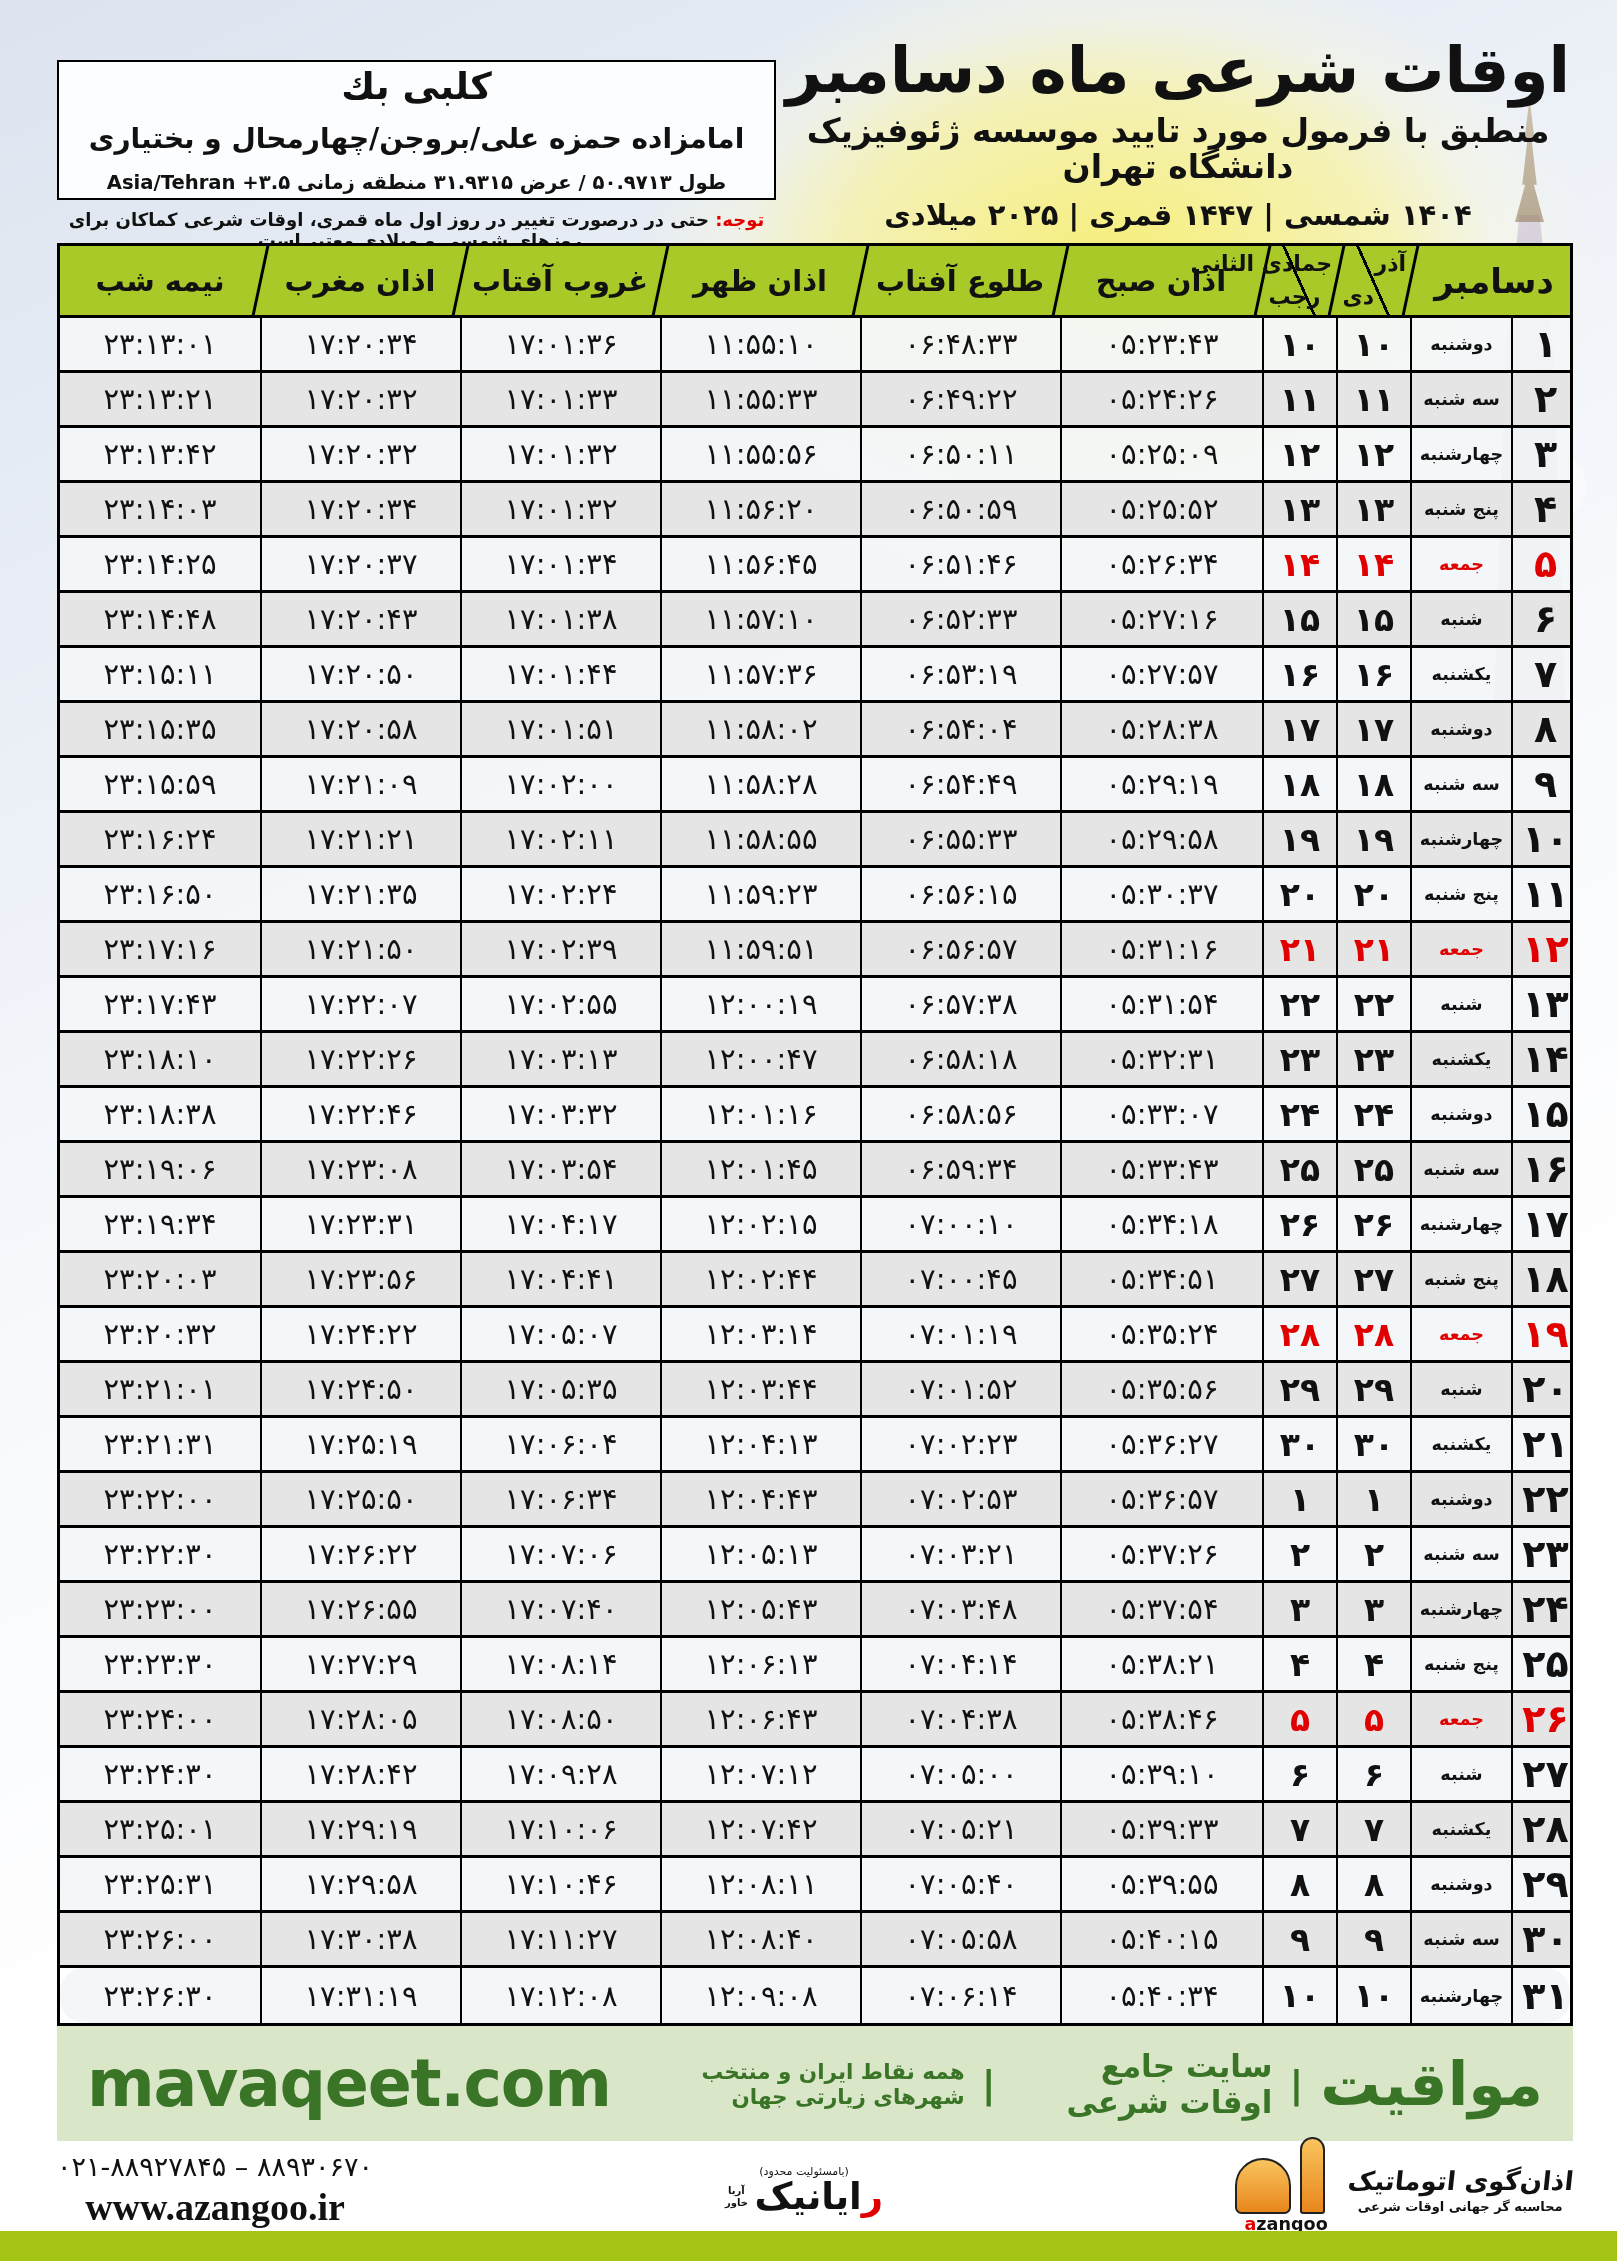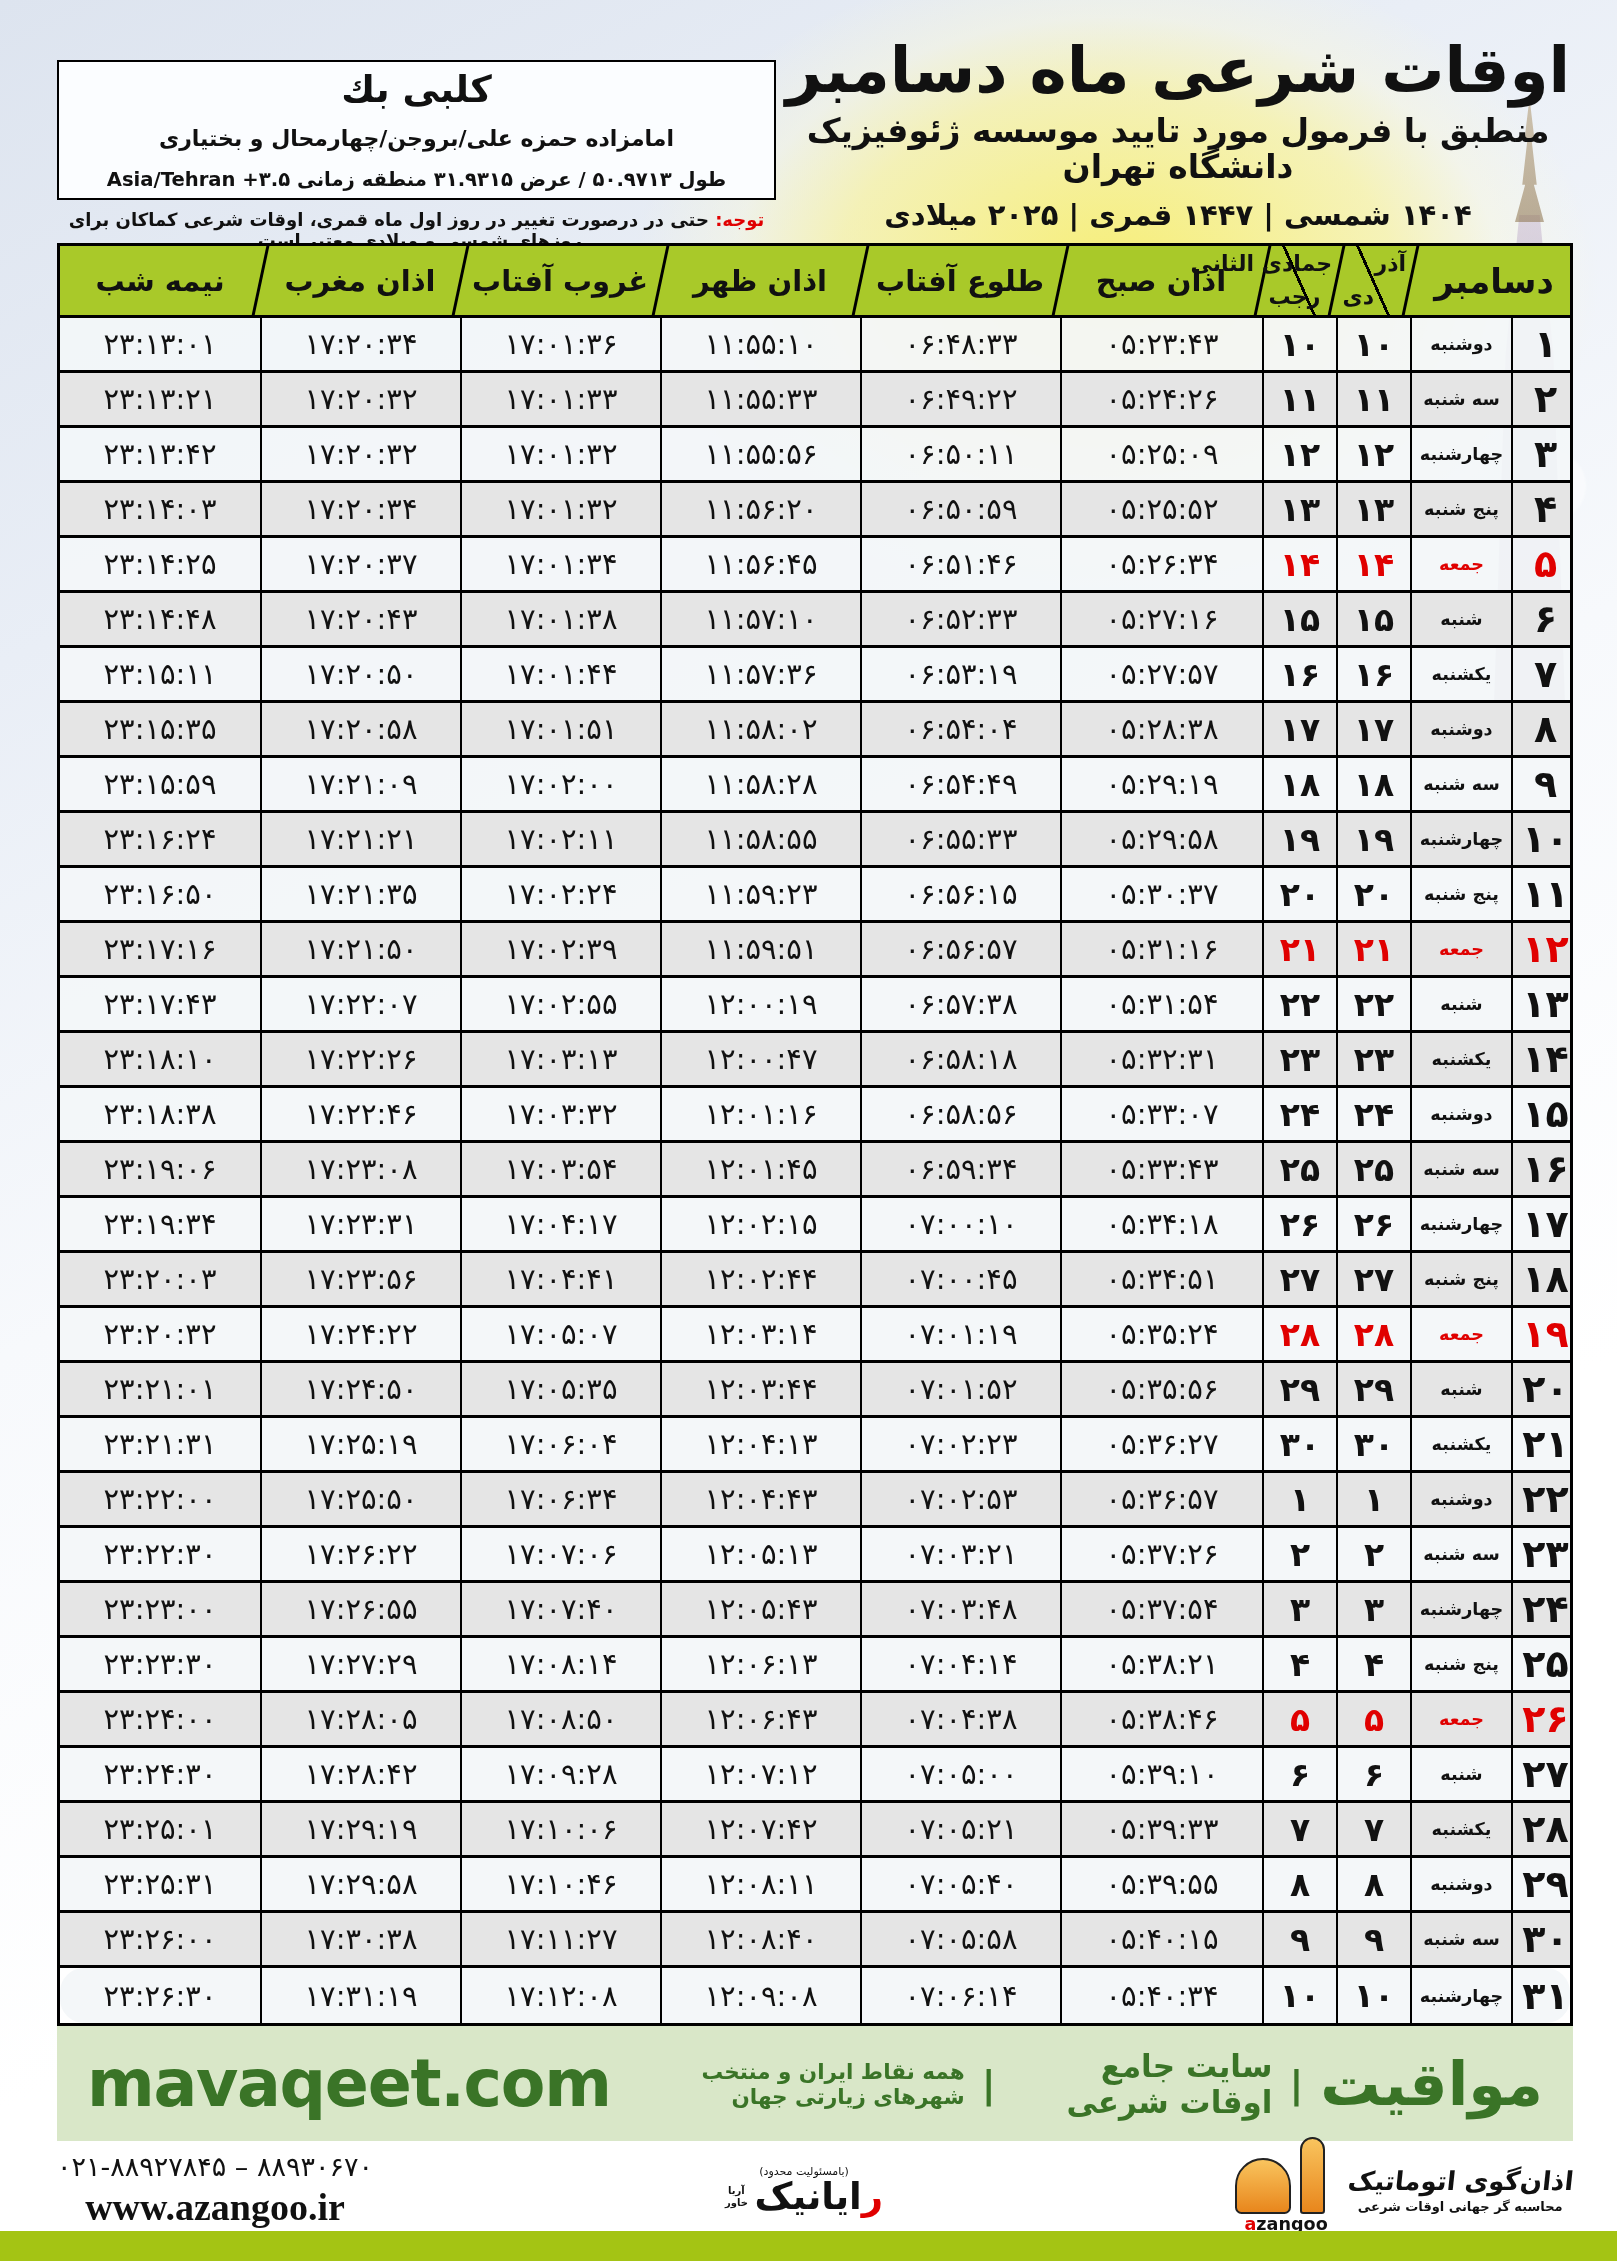--- a/index.html
+++ b/index.html
@@ -23,21 +23,21 @@
     clip-path:polygon(38% 0,62% 0,78% 28%,92% 100%,8% 100%,22% 28%);}
   .bg-spire{position:absolute;top:98px;right:74px;width:29px;height:124px;pointer-events:none;opacity:.6;
     background:linear-gradient(#b9a37e,#927a57);
     clip-path:polygon(50% 0,68% 35%,58% 35%,75% 70%,65% 70%,100% 100%,0 100%,35% 70%,25% 70%,42% 35%,32% 35%);}
 
   
   .location-box{position:absolute;left:57px;top:60px;width:719px;height:140px;box-sizing:border-box;
     border:2.6px solid #000;background:#fbfdff;display:flex;flex-direction:column;align-items:center;justify-content:center;
     text-align:center;direction:rtl;gap:20px;}
   .loc-title{font-size:37px;font-weight:bold;line-height:1;}
-  .loc-sub{font-size:22px;font-weight:bold;line-height:1;}
+  .loc-sub{font-size:28px;font-weight:bold;line-height:1;}
   .loc-coords{font-size:19.6px;font-weight:bold;line-height:1;}
 
   
   .note{position:absolute;left:57px;top:209px;width:719px;direction:rtl;text-align:center;font-size:18px;font-weight:bold;}
   .note .note-label{color:#e00000;}
 
   
   .title-block{position:absolute;right:39px;top:38px;width:802px;text-align:center;direction:rtl;}
   .page-title{font-size:63px;font-weight:bold;line-height:1.05;}
   .page-subtitle{font-size:33px;font-weight:bold;margin-top:9px;line-height:1.1;}

